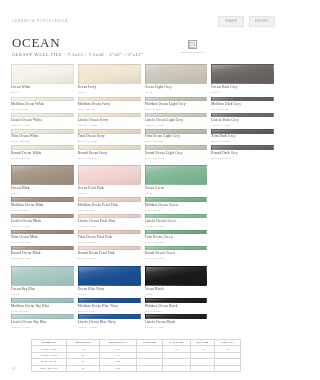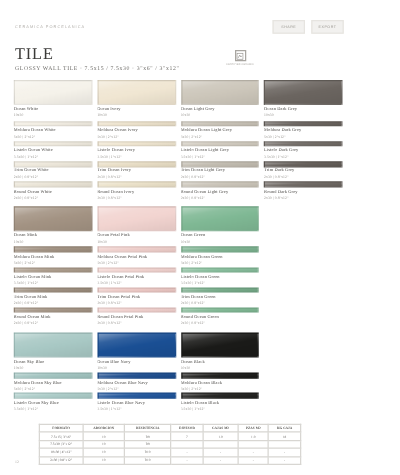--- a/index.html
+++ b/index.html
@@ -140,21 +140,21 @@
 
   <div class="topbar">
     <div class="brand">CERAMICA PORCELANICA</div>
     <div class="topbtns">
       <div class="topbtn">SHARE</div>
       <div class="topbtn">EXPORT</div>
     </div>
   </div>
 
   <div class="titleblock">
-    <div class="title">TILE</div>
+    <div class="title">OCEAN</div>
     <div class="subtitle">GLOSSY WALL TILE · 7.5x15 / 7.5x30 · 3"x6" / 3"x12"</div>
   </div>
 
   <div class="logobadge">
     <div class="logomark">
       <svg width="6" height="6" viewBox="0 0 10 10" aria-hidden="true">
         <rect x="1" y="1" width="8" height="8" fill="none" stroke="#8e8b86" stroke-width="0.9"></rect>
         <path d="M2.6 7.2 L4.6 3.4 L6.2 6.0 L7.4 4.3" fill="none" stroke="#8e8b86" stroke-width="0.9"></path>
       </svg>
     </div>

